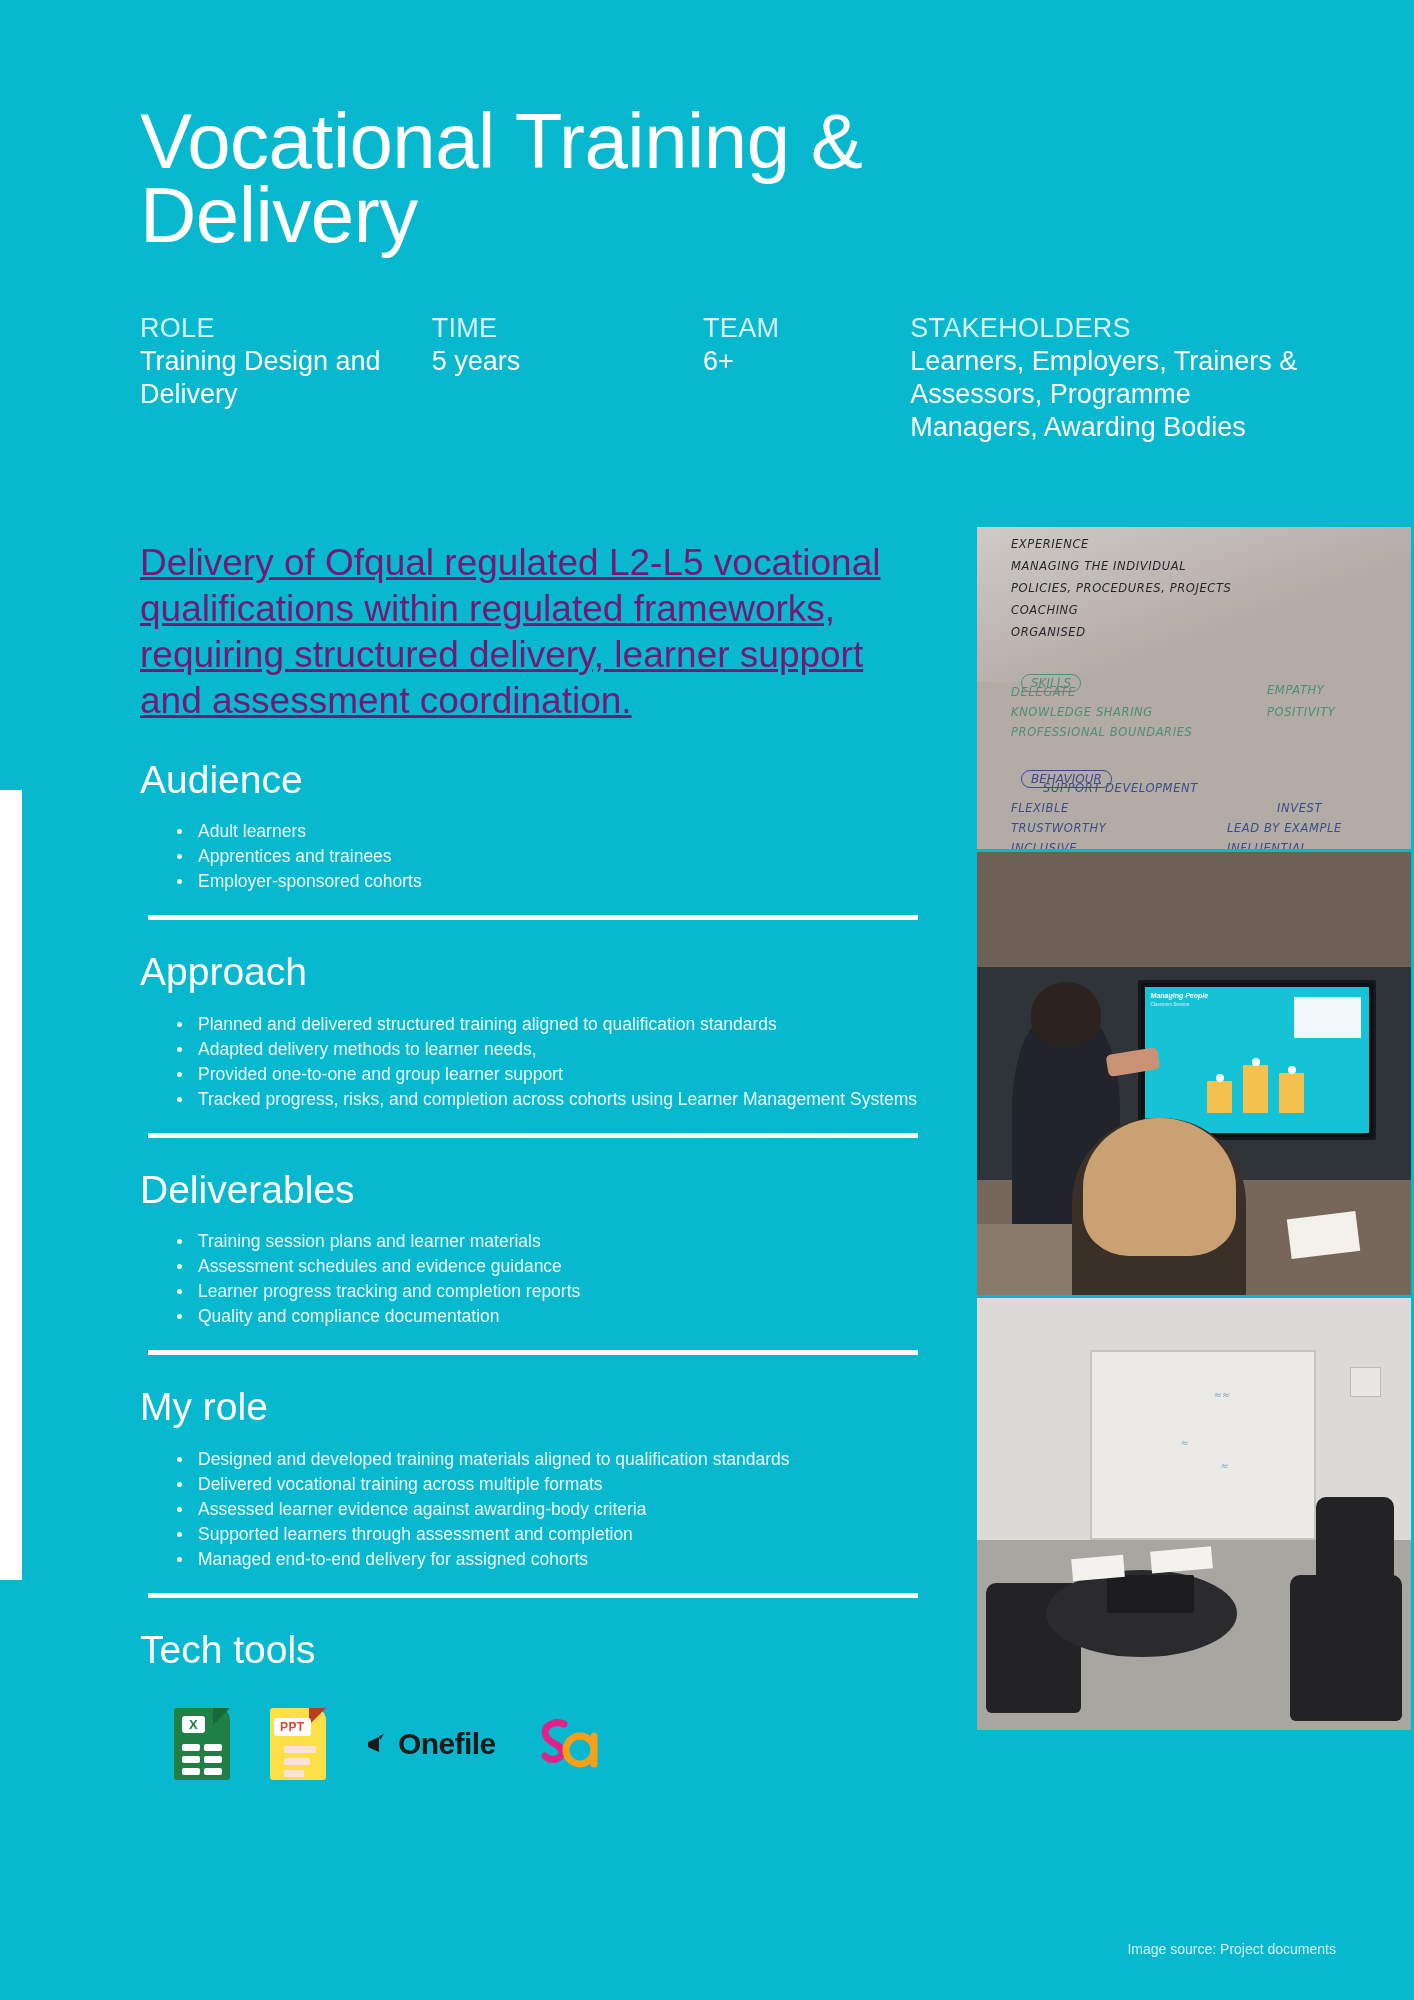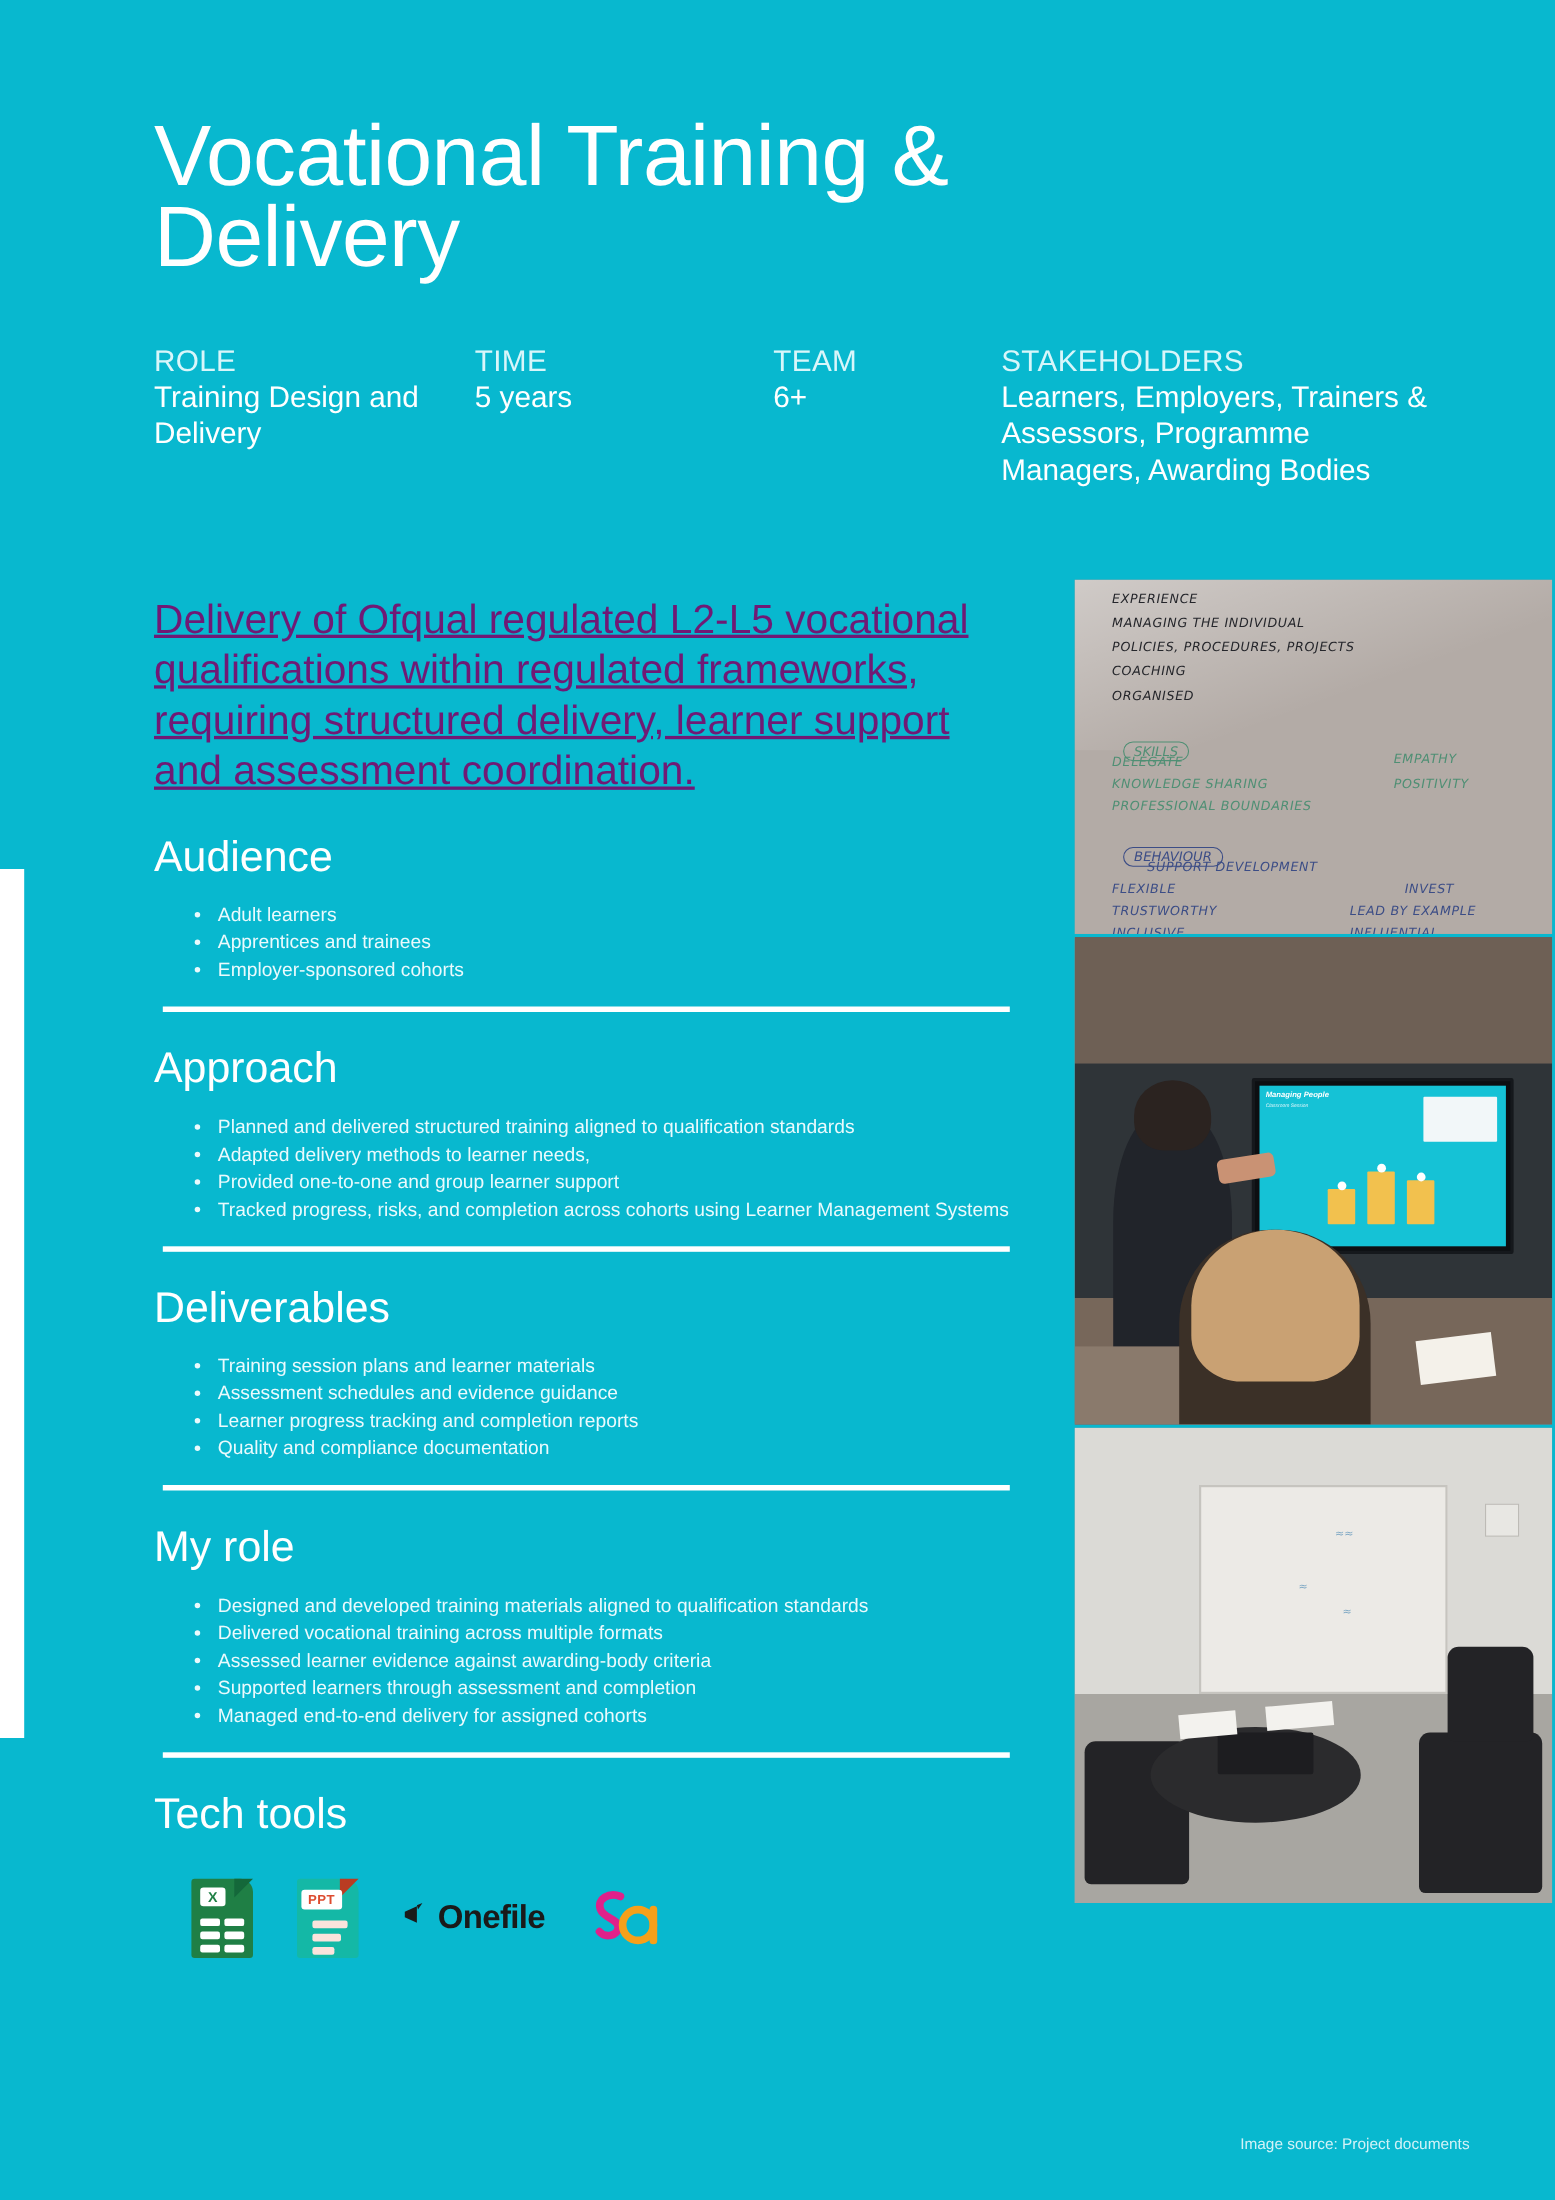--- a/index.html
+++ b/index.html
@@ -162,28 +162,28 @@
     position: absolute;
     background: #ffffff;
     border-radius: 2px;
     height: 7px;
   }
 
   .excel { background: #1f7f45; }
   .excel .fold { border-width: 0 0 17px 17px; border-color: transparent transparent transparent #14683a; }
   .excel .tag { color: #1f7f45; left: 8px; top: 8px; padding: 1px 7px; font-size: 13px; }
 
-  .ppt { background: #14b8a6; }
+  .ppt { background: #fde047; }
   .ppt .fold { border-width: 0 0 17px 17px; border-color: transparent transparent transparent #b93c22; }
   .ppt .tag { color: #dd4b2f; left: 4px; top: 10px; }
   .ppt .bar { background: #fbe3dc; }
 
   .onefile {
     display: flex;
-    align-items: flex-start;
+    align-items: center;
     gap: 6px;
     color: #1a1a1a;
     font-size: 30px;
     font-weight: bold;
     letter-spacing: -0.6px;
   }
 
   .smart-logo { display: flex; align-items: center; }
 
   

